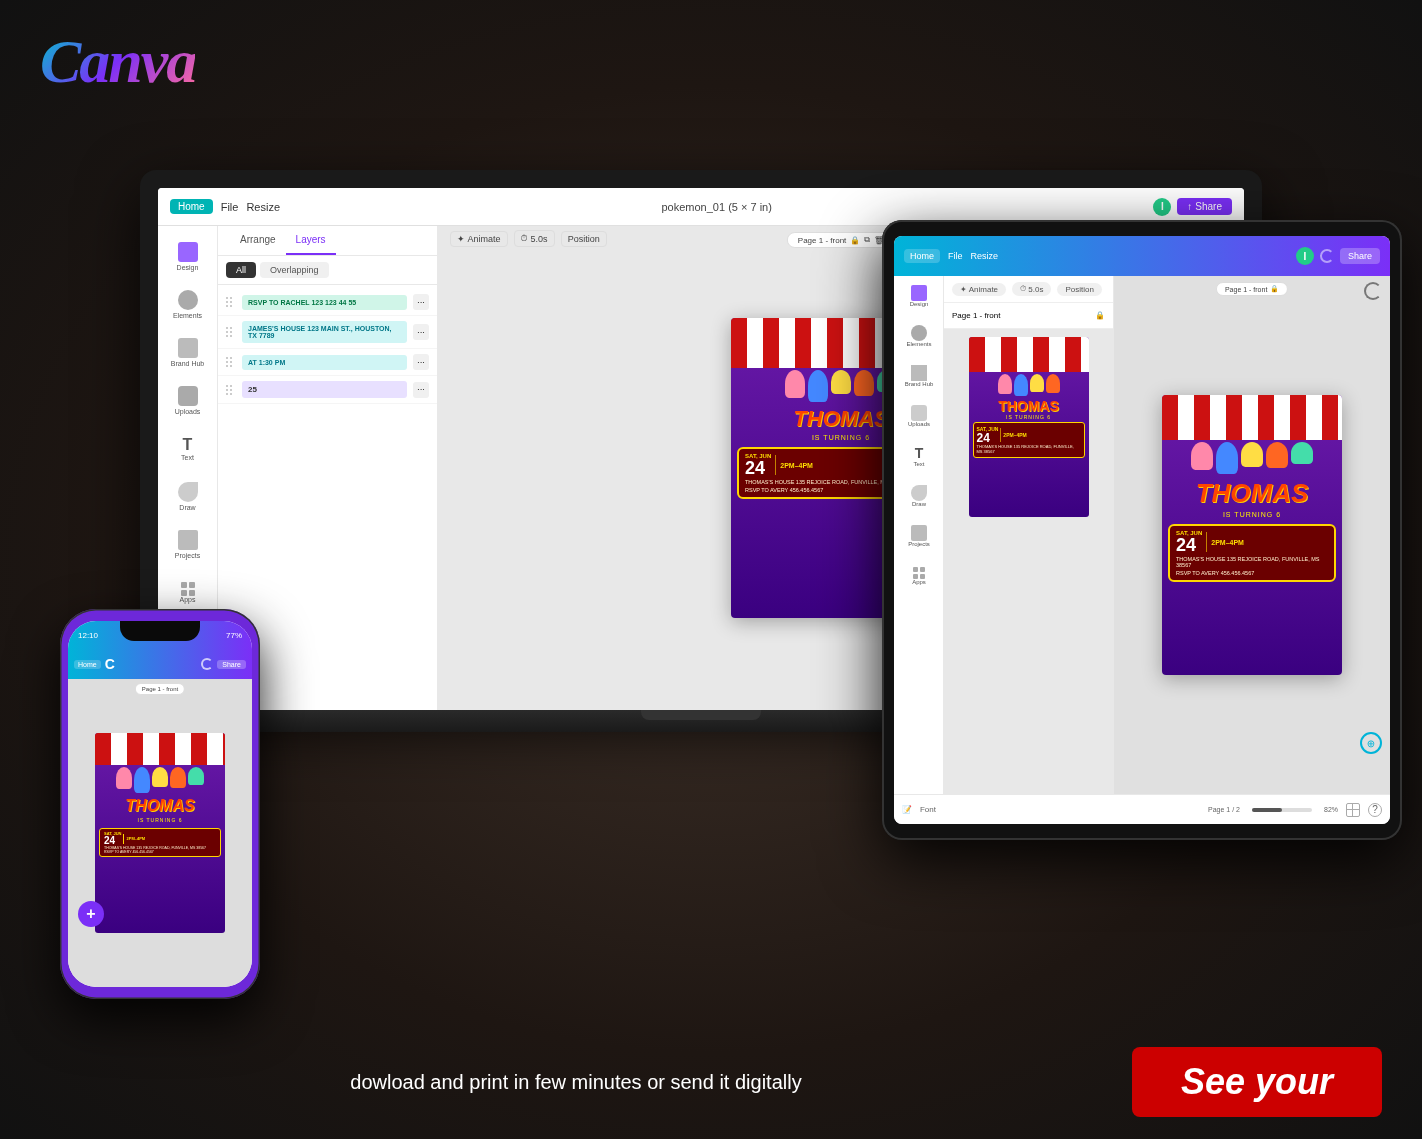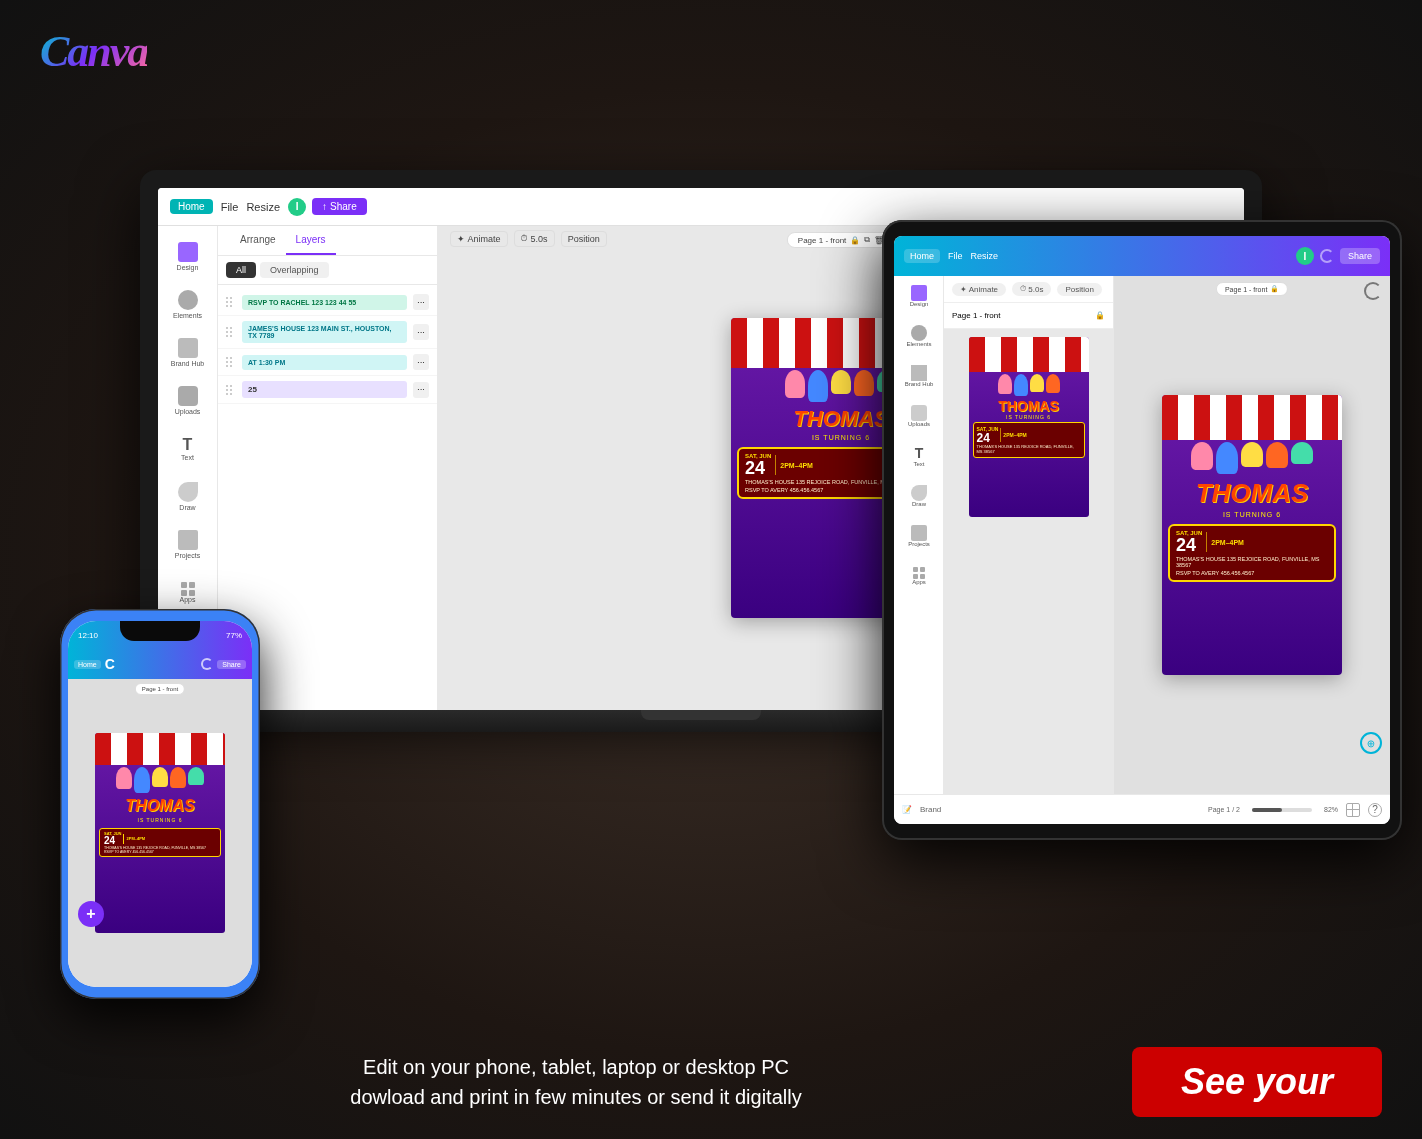--- a/index.html
+++ b/index.html
@@ -27,21 +27,21 @@
       left: 0;
       right: 0;
       padding: 30px 40px 0;
       display: flex;
       align-items: flex-start;
       justify-content: space-between;
       z-index: 10;
     }
 
     .canva-logo {
-      font-size: 44px;
+      font-size: 62px;
       font-weight: bold;
       font-style: italic;
       font-family: 'Georgia', serif;
       background: linear-gradient(135deg, #00c4cc 0%, #7b2ff7 50%, #ff6b9d 100%);
       -webkit-background-clip: text;
       -webkit-text-fill-color: transparent;
       background-clip: text;
       line-height: 1;
       letter-spacing: -2px;
     }
@@ -447,21 +447,21 @@
     .phone {
       position: absolute;
       bottom: 20px;
       left: 60px;
       width: 200px;
       height: 390px;
       z-index: 9;
     }
 
     .phone-frame {
-      background: #3b82f6;
+      background: #6d28d9;
       border-radius: 36px;
       padding: 12px 8px;
       width: 100%;
       height: 100%;
       box-shadow: 0 20px 50px rgba(0,0,0,0.9), inset 0 0 0 1.5px #333;
       position: relative;
     }
 
     .phone-notch {
       position: absolute;
@@ -799,20 +799,23 @@
   <div class="laptop">
     <div class="laptop-screen-outer">
       <div class="laptop-screen-inner">
         <div class="canva-editor">
 
           <div class="editor-topbar">
             <div class="editor-topbar-left">
               <span class="back-btn">Home</span>
               <span>File</span>
               <span>Resize</span>
+            </div>
+            <div class="editor-topbar-center">
+              <span>pokemon_01 (5 × 7 in)</span>
             </div>
             <div class="editor-topbar-right">
               <div class="green-circle">I</div>
               <div class="share-btn">
                 <span>↑</span>
                 <span>Share</span>
               </div>
             </div>
           </div>
 
@@ -1143,21 +1146,21 @@
                 </div>
               </div>
 
               <div style="position:absolute;bottom:40px;right:8px;width:22px;height:22px;border:2px solid #00b4d8;border-radius:50%;display:flex;align-items:center;justify-content:center;color:#00b4d8;font-size:10px;">⊕</div>
             </div>
 
           </div>
 
           <div class="tablet-bottom-bar">
             <span style="font-size:8px;">📝</span>
-            <span style="font-size:8px;">Brand</span>
+            <span style="font-size:8px;">Font</span>
             <span style="flex:1;"></span>
             <span style="font-size:7px;">Page 1 / 2</span>
             <div style="width:60px;height:4px;background:#ddd;border-radius:2px;margin:0 4px;">
               <div style="width:50%;height:100%;background:#555;border-radius:2px;"></div>
             </div>
             <span style="font-size:7px;">82%</span>
             <div style="width:14px;height:14px;border:1px solid #aaa;border-radius:2px;display:grid;grid-template-columns:1fr 1fr;">
               <div style="border-right:1px solid #aaa;border-bottom:1px solid #aaa;"></div>
               <div style="border-bottom:1px solid #aaa;"></div>
               <div style="border-right:1px solid #aaa;"></div>
@@ -1221,17 +1224,16 @@
 
 
       </div>
     </div>
   </div>
 
 </div>
 
 <div class="footer">
   <div class="footer-text">
-    <div>Edit on your phone, tablet, laptop or desktop PC</div>
     <div>dowload and print in few minutes or send it digitally</div>
   </div>
   <div class="see-next-btn">See your</div>
 </div>
 
 </body></html>

